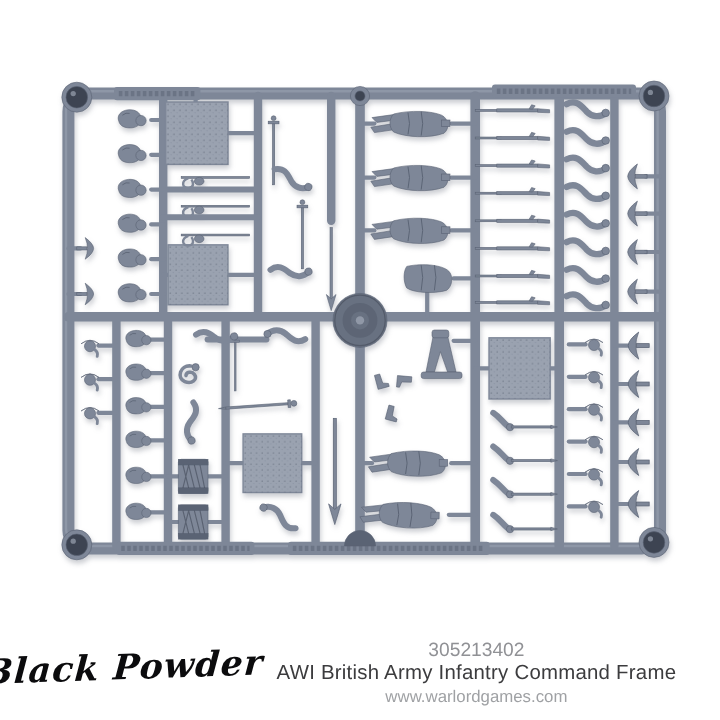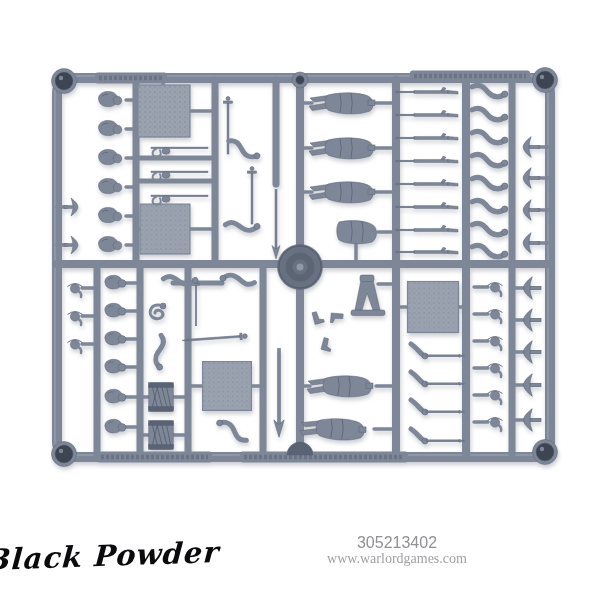--- a/index.html
+++ b/index.html
@@ -21,21 +21,21 @@
   .frame{fill:none;stroke:var(--plastic);stroke-width:10;}
   .frame-hl{fill:none;stroke:var(--plastic-light);stroke-width:2;opacity:.6;}
   .footer{position:absolute;left:0;top:512px;width:600px;height:88px;}
   .logo{position:absolute;left:8px;top:18px;width:190px;height:52px;display:flex;
         align-items:center;justify-content:center;color:var(--logo-color);
         font-family:"DejaVu Serif",serif;font-style:italic;font-weight:700;font-size:29px;
         letter-spacing:1px;transform:rotate(-2deg) skewX(-6deg);white-space:nowrap;}
   .meta{position:absolute;left:200px;top:23px;width:394px;text-align:center;}
   .code{font-size:16px;line-height:15px;color:var(--text-grey);}
   .title{font-size:17px;line-height:21px;color:var(--text-dark);letter-spacing:.2px;}
-  .site{font-size:14px;line-height:18px;color:var(--text-light);font-family:Liberation Serif, serif;}
+  .site{font-size:14px;line-height:18px;color:var(--text-light);}
 </style>
 </head>
 <body>
 
 <div class="stage">
 
   <div class="photo">
     <svg width="600" height="512" viewBox="0 0 600 512">
       <defs>
         <pattern id="stipple" width="5" height="5" patternUnits="userSpaceOnUse">
@@ -328,17 +328,18 @@
           <use href="#sym-hat" transform="translate(531 385) rotate(-90) scale(1.25)"></use>
           <use href="#sym-hat" transform="translate(531 420) rotate(-90) scale(1.25)"></use>
         </g>
     </svg>
   </div>
 
   <div class="footer">
     <div class="logo">Black Powder</div>
     <div class="meta">
       <div class="code">305213402</div>
+      <div class="title">AWI British Army Infantry Command Frame</div>
       <div class="site">www.warlordgames.com</div>
     </div>
   </div>
 
 </div>
 
 </body></html>

